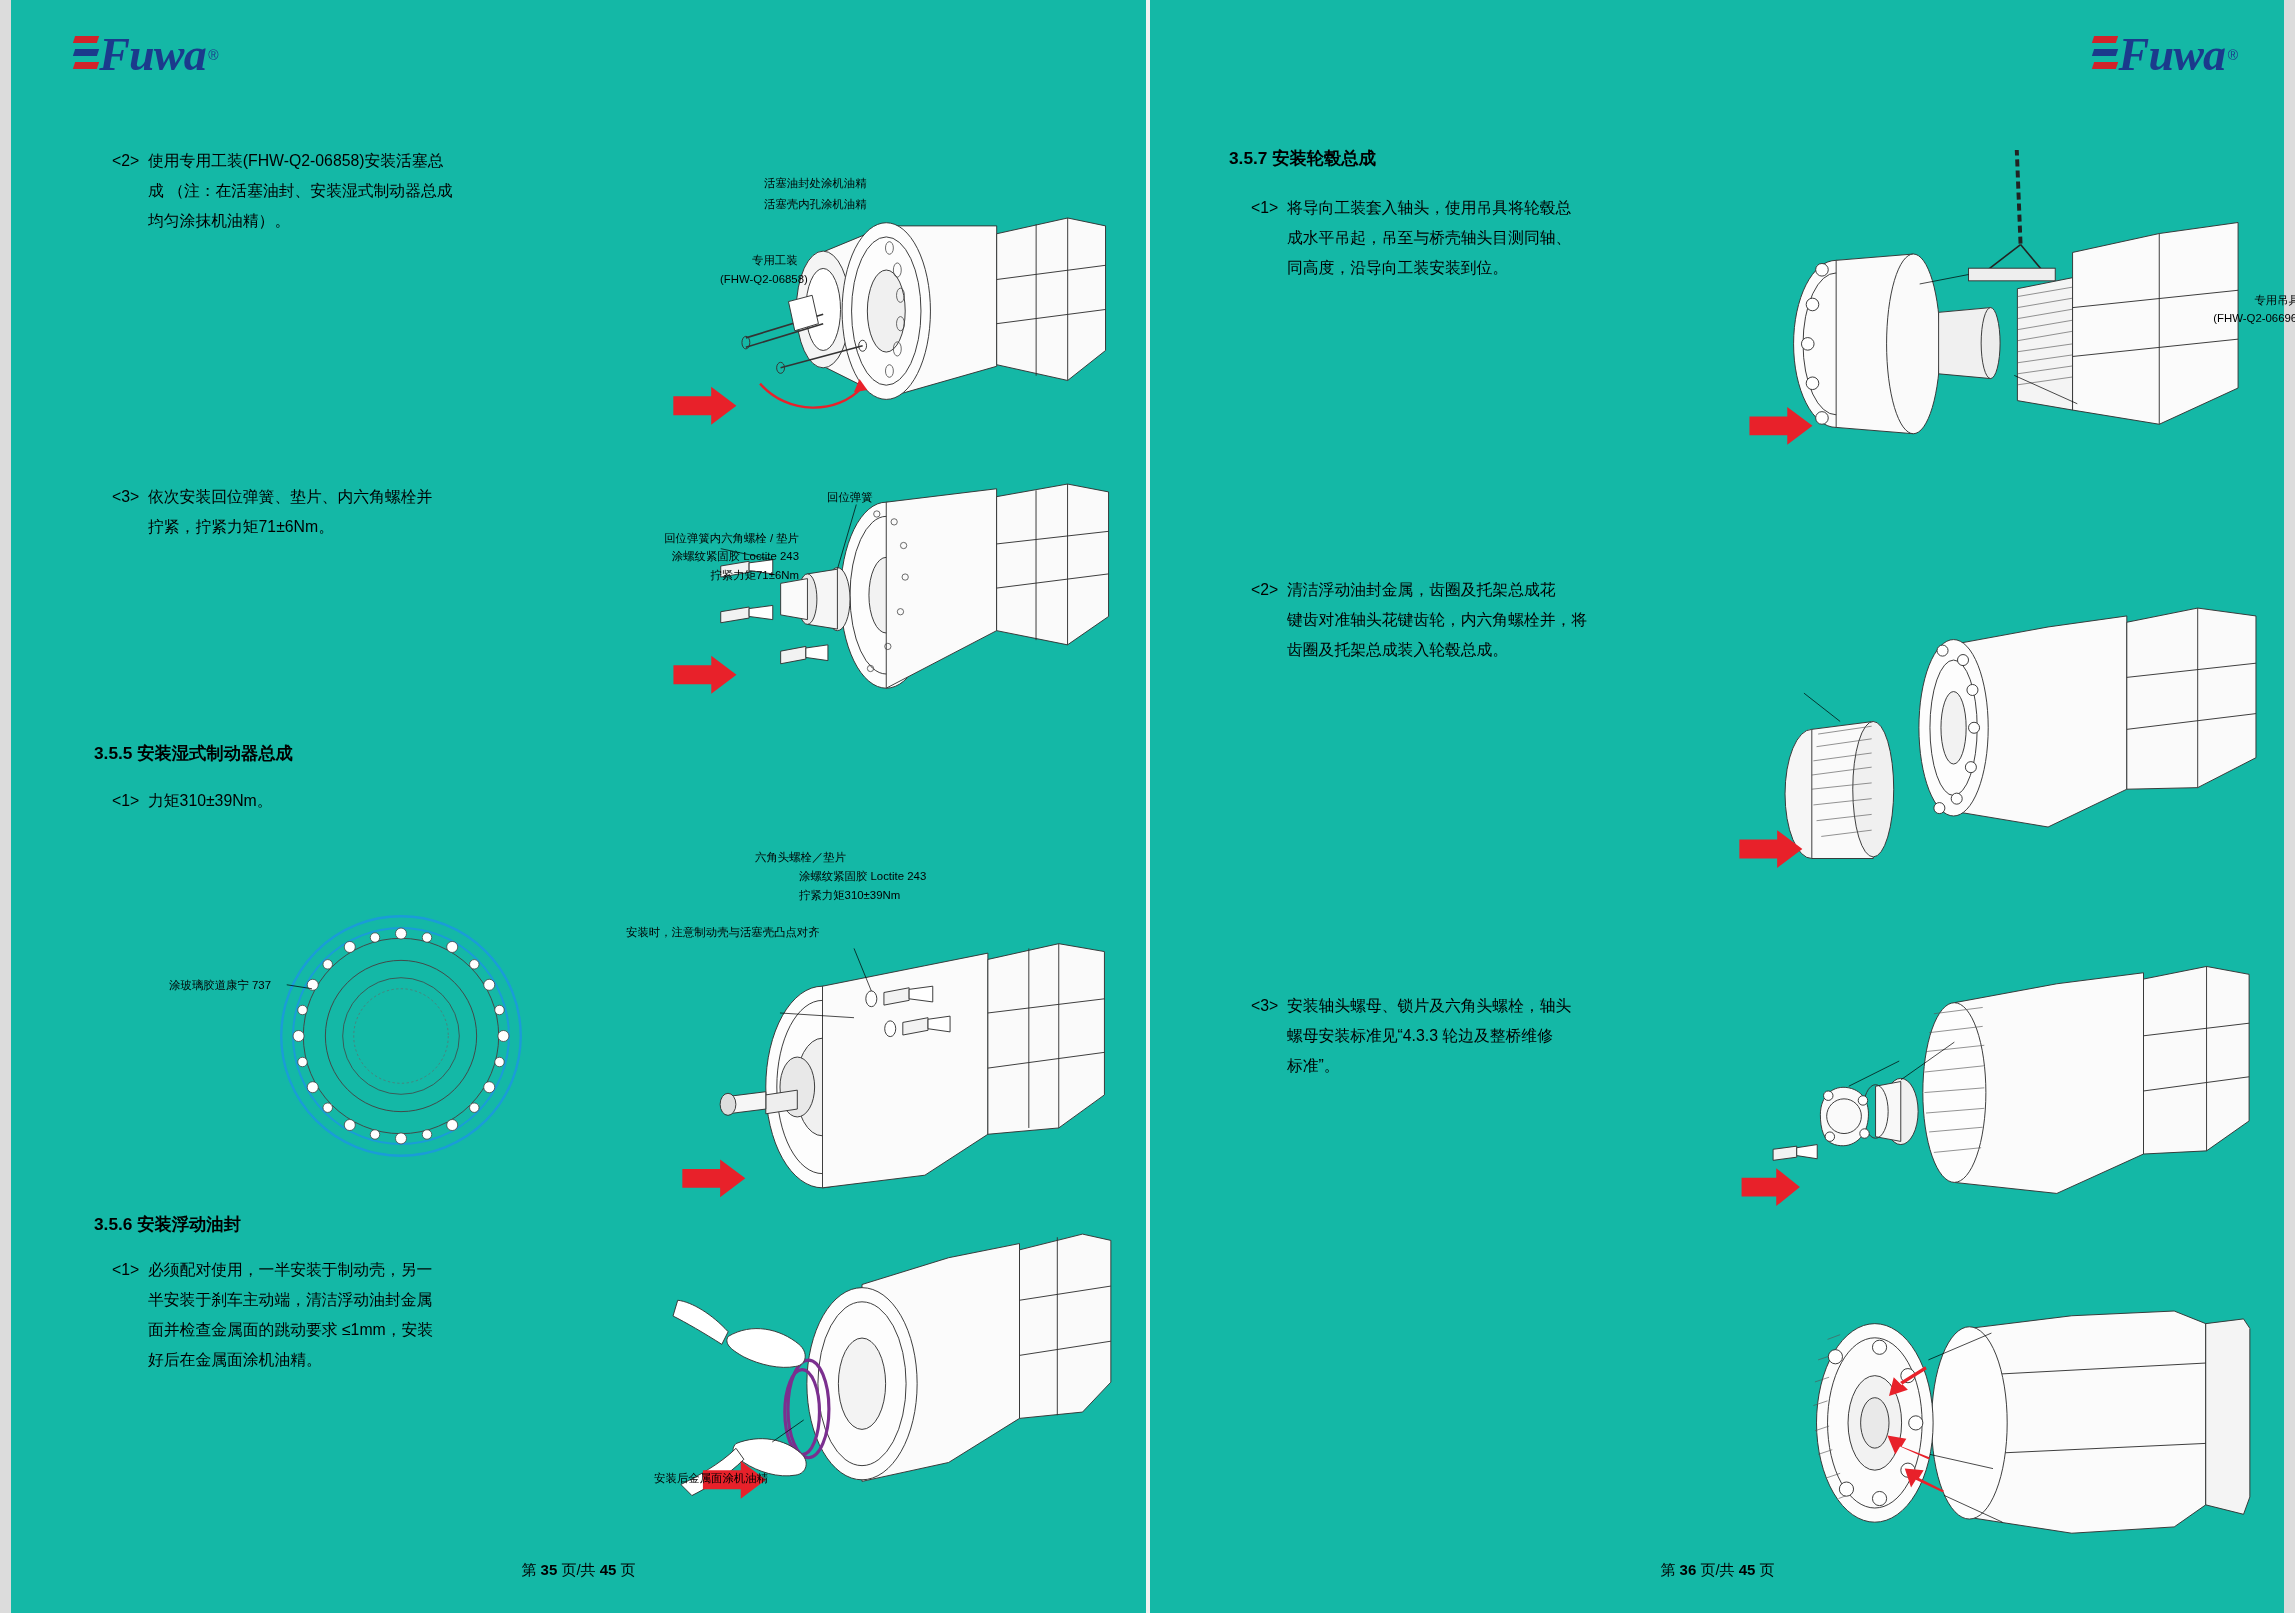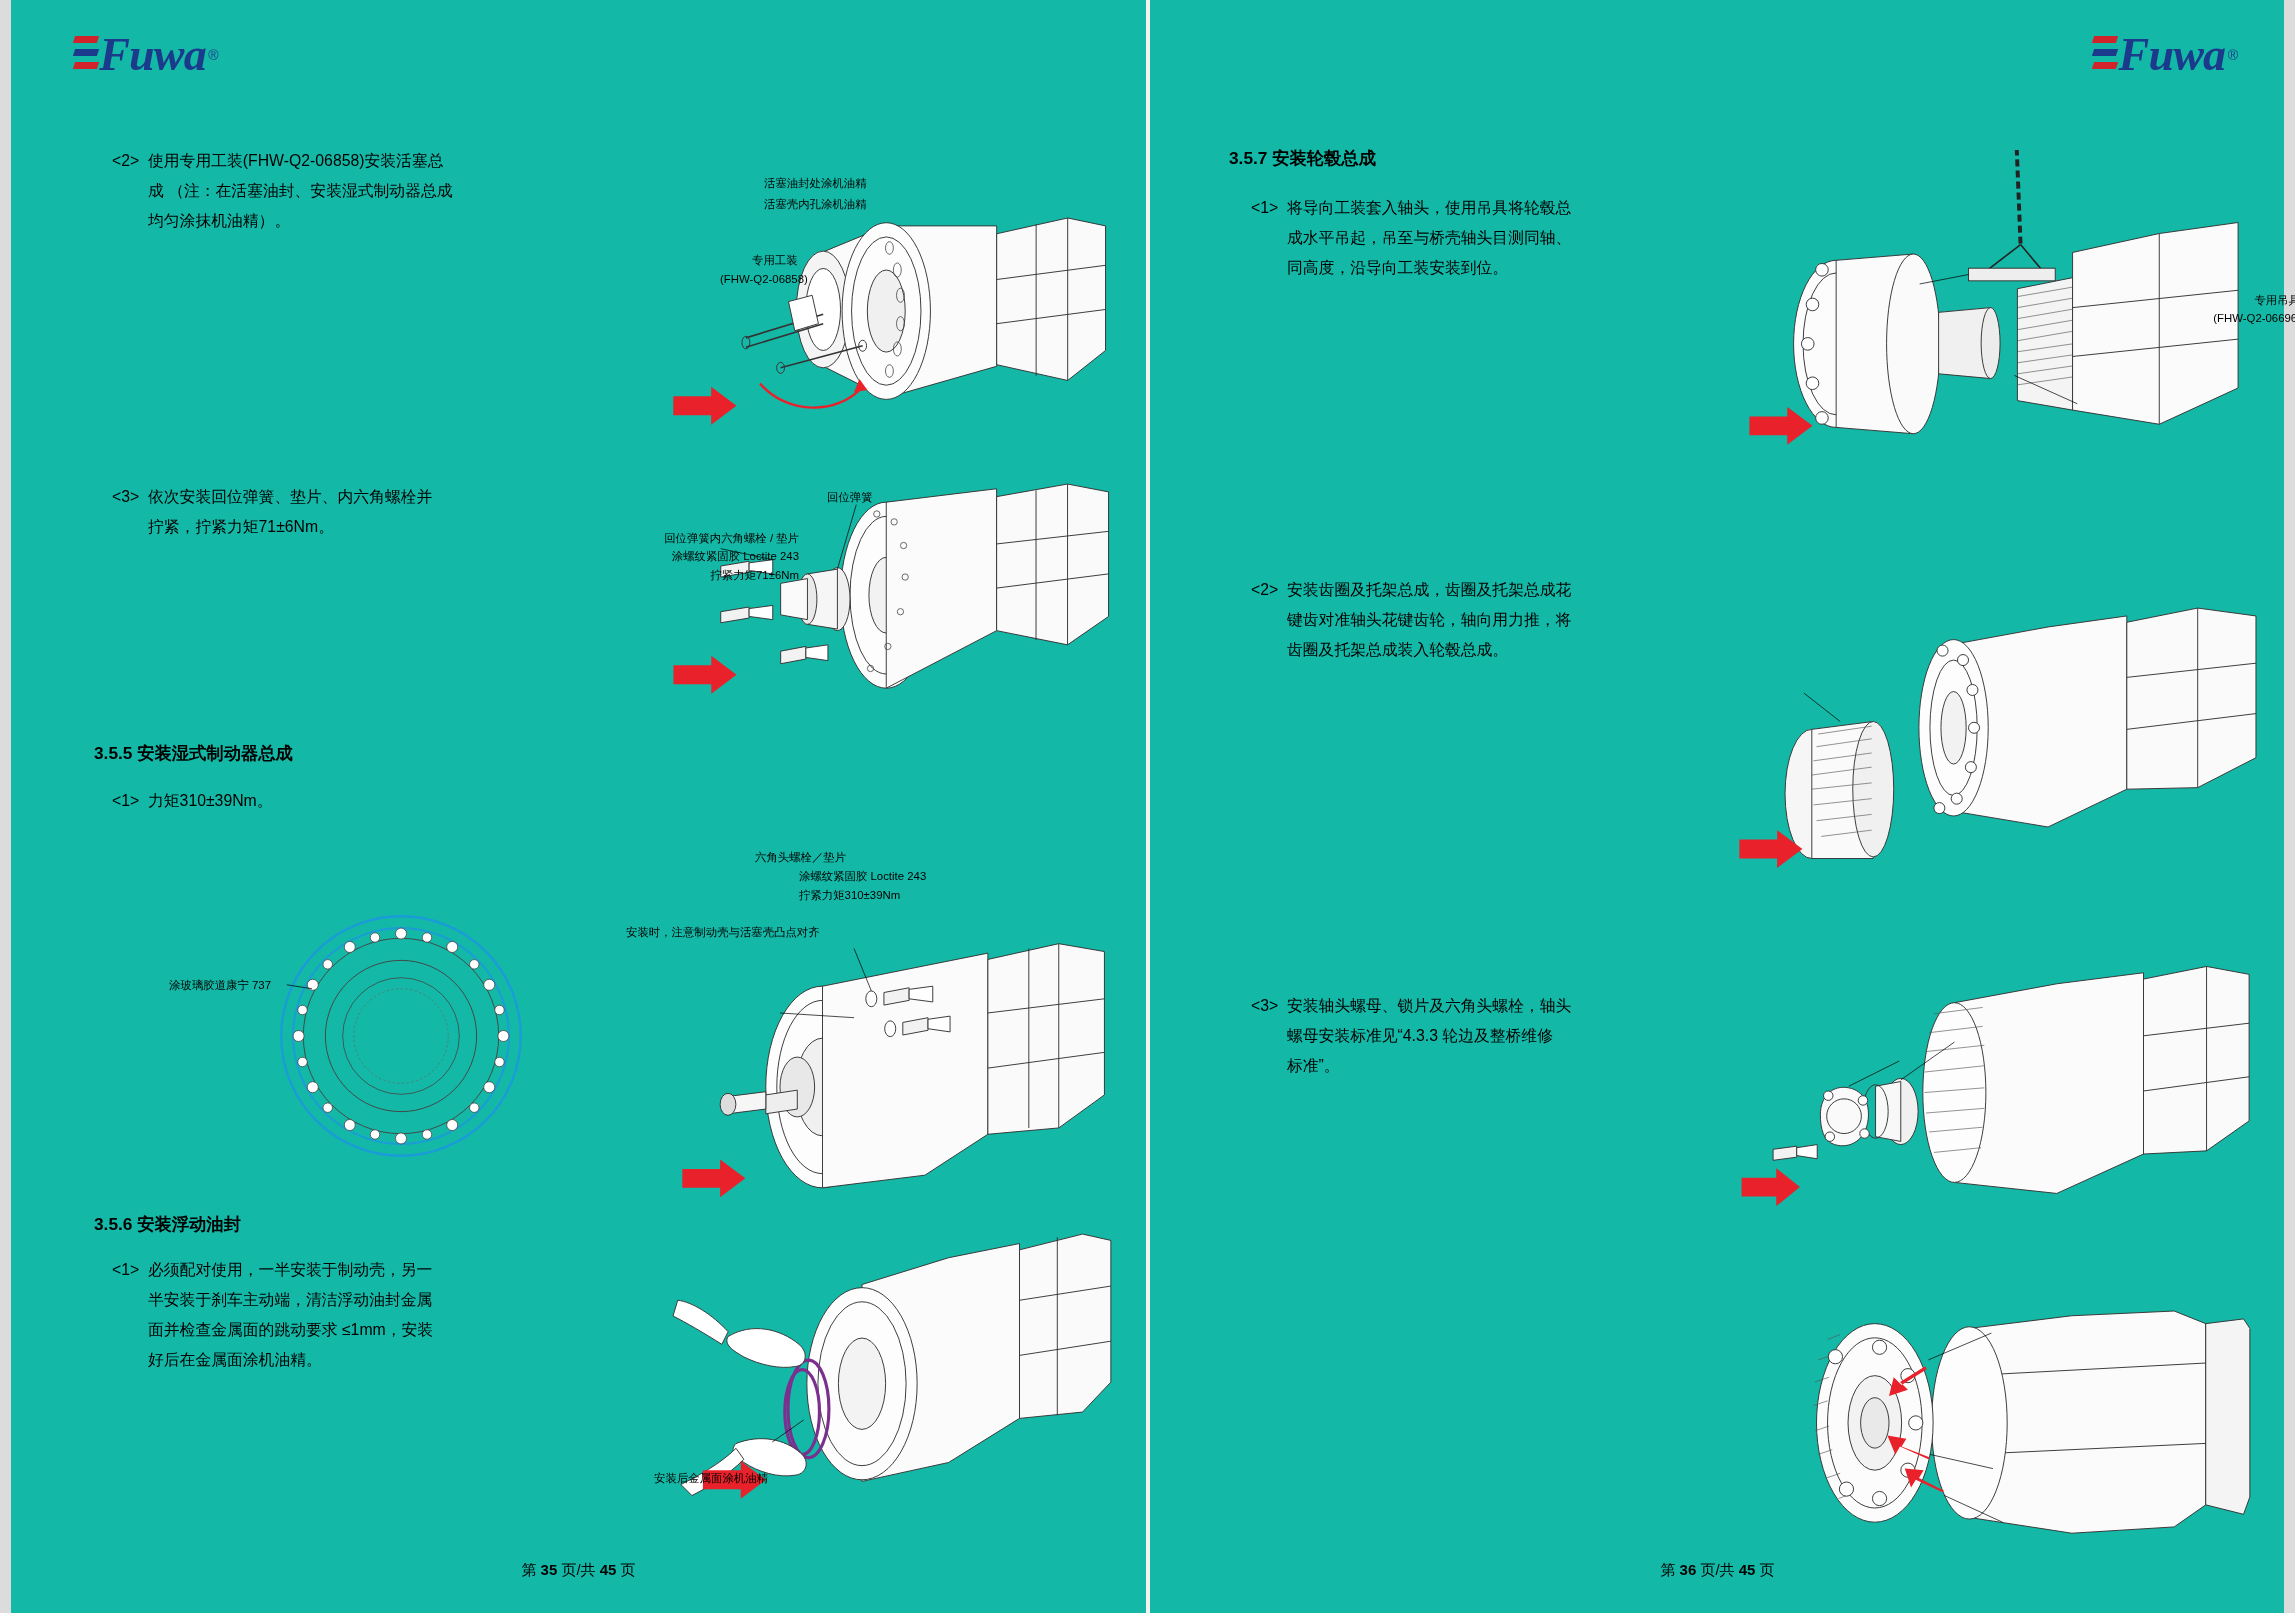--- a/index.html
+++ b/index.html
@@ -383,22 +383,22 @@
           <path d="M338 158 L276 170"></path>
           <path d="M396 286 L476 322"></path>
         </g>
       </svg>
     </div>
     <div class="lbl r" style="left:977px;top:292px;width:173px;">专用吊具</div>
     <div class="lbl r" style="left:930px;top:310px;width:221px;">(FHW-Q2-06696)</div>
 
     <div class="para" style="left:101px;top:575px;width:457px;">
       <span class="mark">&lt;2&gt;</span><span class="body">
-        <span class="idt">安装齿圈及托架总成，齿圈及托架总成花</span>
-        <span class="idt">键齿对准轴头花键齿轮，轴向用力推，将</span>
+        <span class="idt">清洁浮动油封金属，齿圈及托架总成花</span>
+        <span class="idt">键齿对准轴头花键齿轮，内六角螺栓并，将</span>
         <span class="idt">齿圈及托架总成装入轮毂总成。</span>
       </span>
     </div>
 
     <div class="ill" style="left:567px;top:575px;">
       <svg width="544" height="315" viewBox="0 0 690 400">
         <g fill="none" stroke="#333" stroke-width="1.2">
           <path d="M300 88 L420 66 L520 52 L520 272 L420 320 L300 300 Z" fill="#fbfbfb"></path>
           <path d="M520 60 L610 42 L684 52 L684 232 L610 270 L520 272 Z" fill="#fafafa"></path>
           <path d="M520 130 L684 112"></path>

